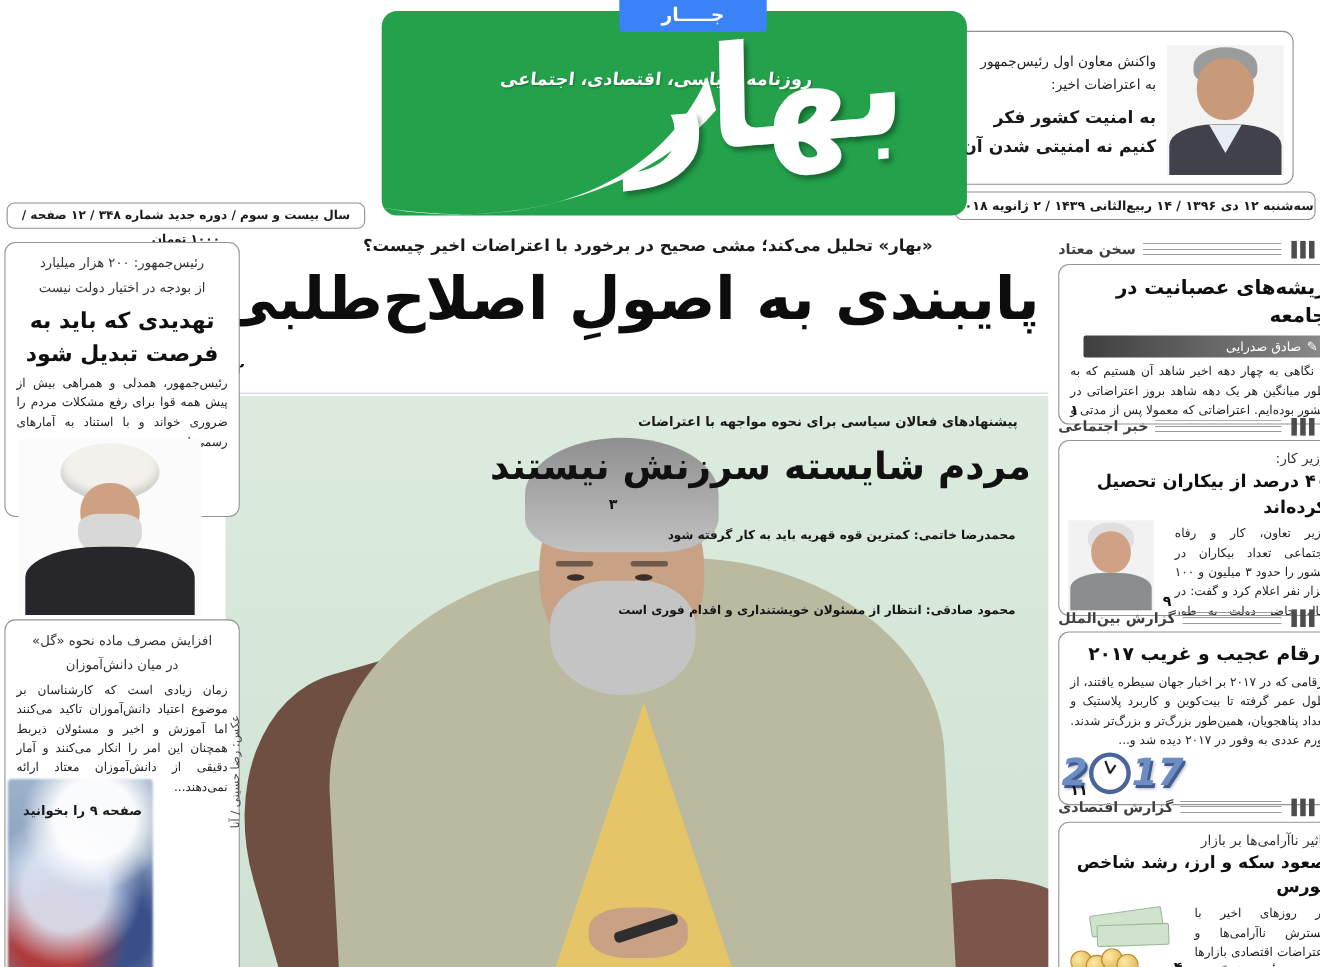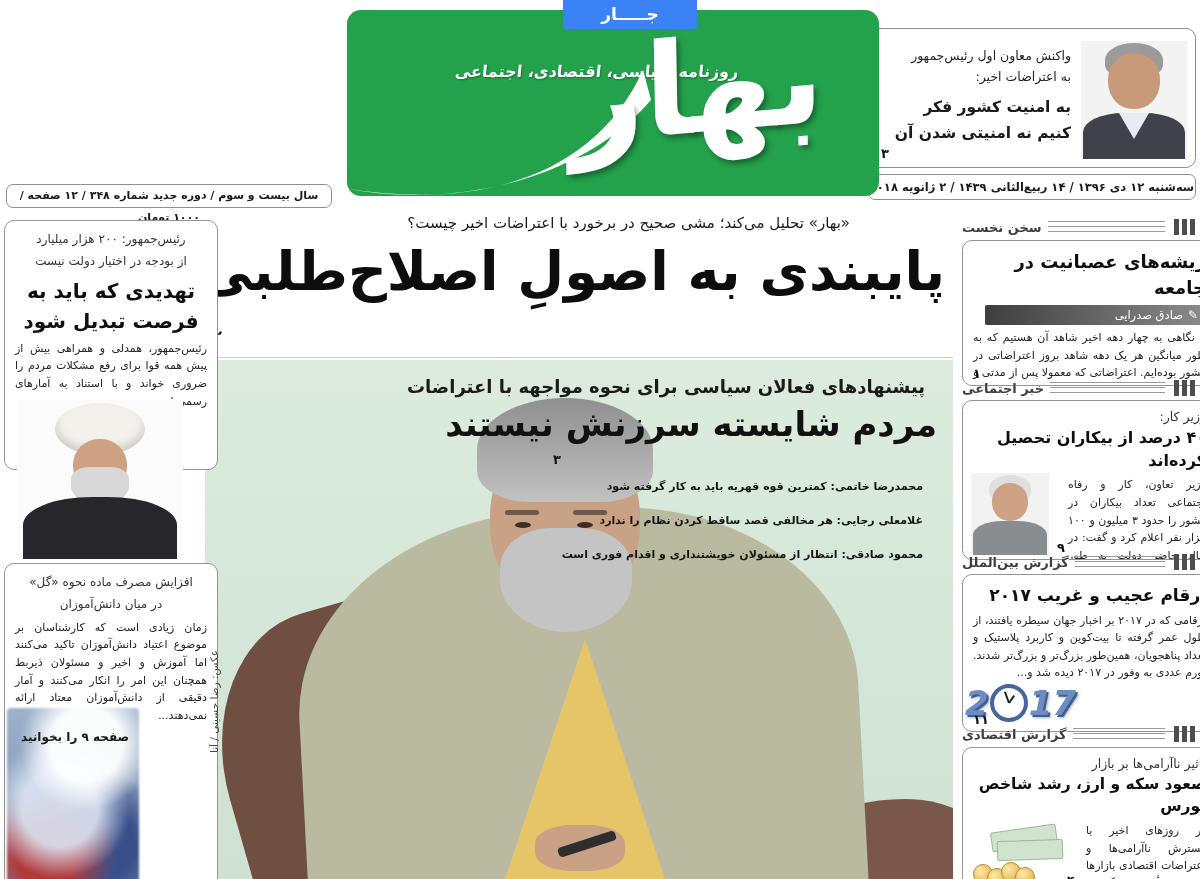--- a/index.html
+++ b/index.html
@@ -31,21 +31,21 @@
   .masthead .swoosh{position:absolute; left:-14px; bottom:-14px; z-index:1;}
 
   
   .tl-box{left:6px; top:28px; width:324px; height:150px;}
   .tl-box .txt{position:absolute; right:26px; top:18px; width:182px; text-align:right;}
   .kicker-sm{font-size:12.5px; line-height:1.7; color:#222;}
   .tl-box .head{font-size:19px; font-weight:bold; line-height:1.55; margin-top:6px;}
   .tl-box .pagenum{position:absolute; right:14px; bottom:6px;}
   .issue-strip{left:6px; top:184px; width:324px; height:22px; font-size:11px; line-height:22px;}
 
-  .tr-box{left:868px; top:28px; width:326px; height:138px;}
+  .tr-box{left:848px; top:28px; width:326px; height:138px;}
   .tr-box .txt{position:absolute; left:16px; top:16px; width:186px; text-align:right;}
   .tr-box .head{font-size:15.5px; font-weight:bold; line-height:1.7; margin-top:6px;}
   .tr-box .pagenum{position:absolute; left:12px; bottom:6px;}
   .date-strip{left:868px; top:174px; width:326px; height:24px; font-size:11.5px; line-height:24px;}
 
   
   .photo{overflow:hidden; background:#e9e9e9;}
   .photo .hair,.photo .face,.photo .beard,.photo .suit,.photo .shirt{position:absolute;}
   .photo .hair{border-radius:50% 50% 35% 35%;}
   .photo .face{border-radius:48%;}
@@ -61,33 +61,33 @@
   .raghfar .suit{left:4px; top:76px; width:94px; height:44px; background:#3c3c3c;}
 
   .jahangiri{position:absolute; right:8px; top:12px; width:106px; height:118px; background:#f3f3f3;}
   .jahangiri .hair{left:24px; top:2px; width:58px; height:34px; background:#9b9b9b;}
   .jahangiri .face{left:27px; top:12px; width:52px; height:56px; background:#c89a7a;}
   .jahangiri .suit{left:2px; top:72px; width:102px; height:48px; background:#41414b;}
   .jahangiri .shirt{left:38px; top:72px; width:30px; height:26px; background:#e7ecf2;
      clip-path:polygon(50% 100%,0 0,100% 0);}
 
   
-  .lead-kicker{left:330px; top:214px; width:520px; text-align:right;
-    font-size:15px; font-weight:normal;}
+  .lead-kicker{left:330px; top:214px; width:520px; text-align:left;
+    font-size:15px; font-weight:bold;}
   .lead-head{left:215px; top:240px; width:730px; text-align:center;
     font-size:54px; font-weight:bold; letter-spacing:-1px; white-space:nowrap;
     color:#0d0d0d;}
   .lead-page{left:214px; top:328px;}
   .lead-rule{left:205px; top:357px; width:748px; height:1px; background:#cfcfcf;}
 
   
   .center-block{left:205px; top:360px; width:748px; height:519px;
     background:linear-gradient(180deg,#dcebdd 0%, #d4e6d7 60%, #cfe2d2 100%);
     overflow:hidden;}
-  .center-block .kicker{position:absolute; right:28px; top:16px; font-size:18px;
+  .center-block .kicker{position:absolute; right:28px; top:16px; font-size:12px;
     font-weight:bold; z-index:8;}
   .center-block .head{position:absolute; right:16px; top:44px; font-size:34px;
     font-weight:bold; z-index:8; color:#111;}
   .center-block .head-page{position:absolute; right:392px; top:92px; z-index:8;}
   .center-block .sub{position:absolute; right:30px; font-size:11px; font-weight:bold;
     z-index:8; color:#151515;}
   .sub1{top:120px;} .sub2{top:154px;} .sub3{top:188px;margin-left:24px;}
   .photo-credit{position:absolute; left:3px; top:290px; z-index:8;
     writing-mode:vertical-rl; transform:rotate(180deg); font-size:10.5px; color:#444;}
 
@@ -245,33 +245,32 @@
     <div class="kh-brow" style="left:368px;"></div>
     <div class="kh-eye" style="left:310px;"></div>
     <div class="kh-eye" style="left:372px;"></div>
     <div class="kh-hand"></div>
     <div class="kh-glasses"></div>
 
     <div class="kicker">پیشنهادهای فعالان سیاسی برای نحوه مواجهه با اعتراضات</div>
     <div class="head">مردم شایسته سرزنش نیستند</div>
     <div class="pagenum head-page">۳</div>
     <div class="sub sub1">محمدرضا خاتمی: کمترین قوه قهریه باید به کار گرفته شود</div>
-    <div class="sub sub2">غلامعلی رجایی: هر مخالفی قصد ساقط کردن نظام را ندارد</div>
     <div class="sub sub3">محمود صادقی: انتظار از مسئولان خویشتنداری و اقدام فوری است</div>
     <div class="photo-credit">عکس: رضا حسینی / آنا</div>
   </div>
 
   <div class="abs rc rc-h1 section-header">
     <span class="barcode">
         <i></i>
         <i></i>
         <i></i>
       </span>
     <span class="rules"></span>
-    <span class="section-label">سخن نخست</span>
+    <span class="section-label">سخن معتاد</span>
   </div>
   <div class="abs rc rc-b1 news-box">
     <div class="head" style="font-size:18px;">ریشه‌های عصبانیت در جامعه</div>
     <div class="byline-bar">
       <span class="pen-icon">✎</span>
       <span>صادق صدرایی</span>
     </div>
     <div class="body">با نگاهی به چهار دهه اخیر شاهد آن هستیم که به طور میانگین هر یک دهه شاهد بروز اعتراضاتی در کشور بوده‌ایم. اعتراضاتی که معمولا پس از مدتی و با عرض اندام نیروهای انتظامی و امنیتی...</div>
     <div class="pagenum">۱</div>
   </div>

